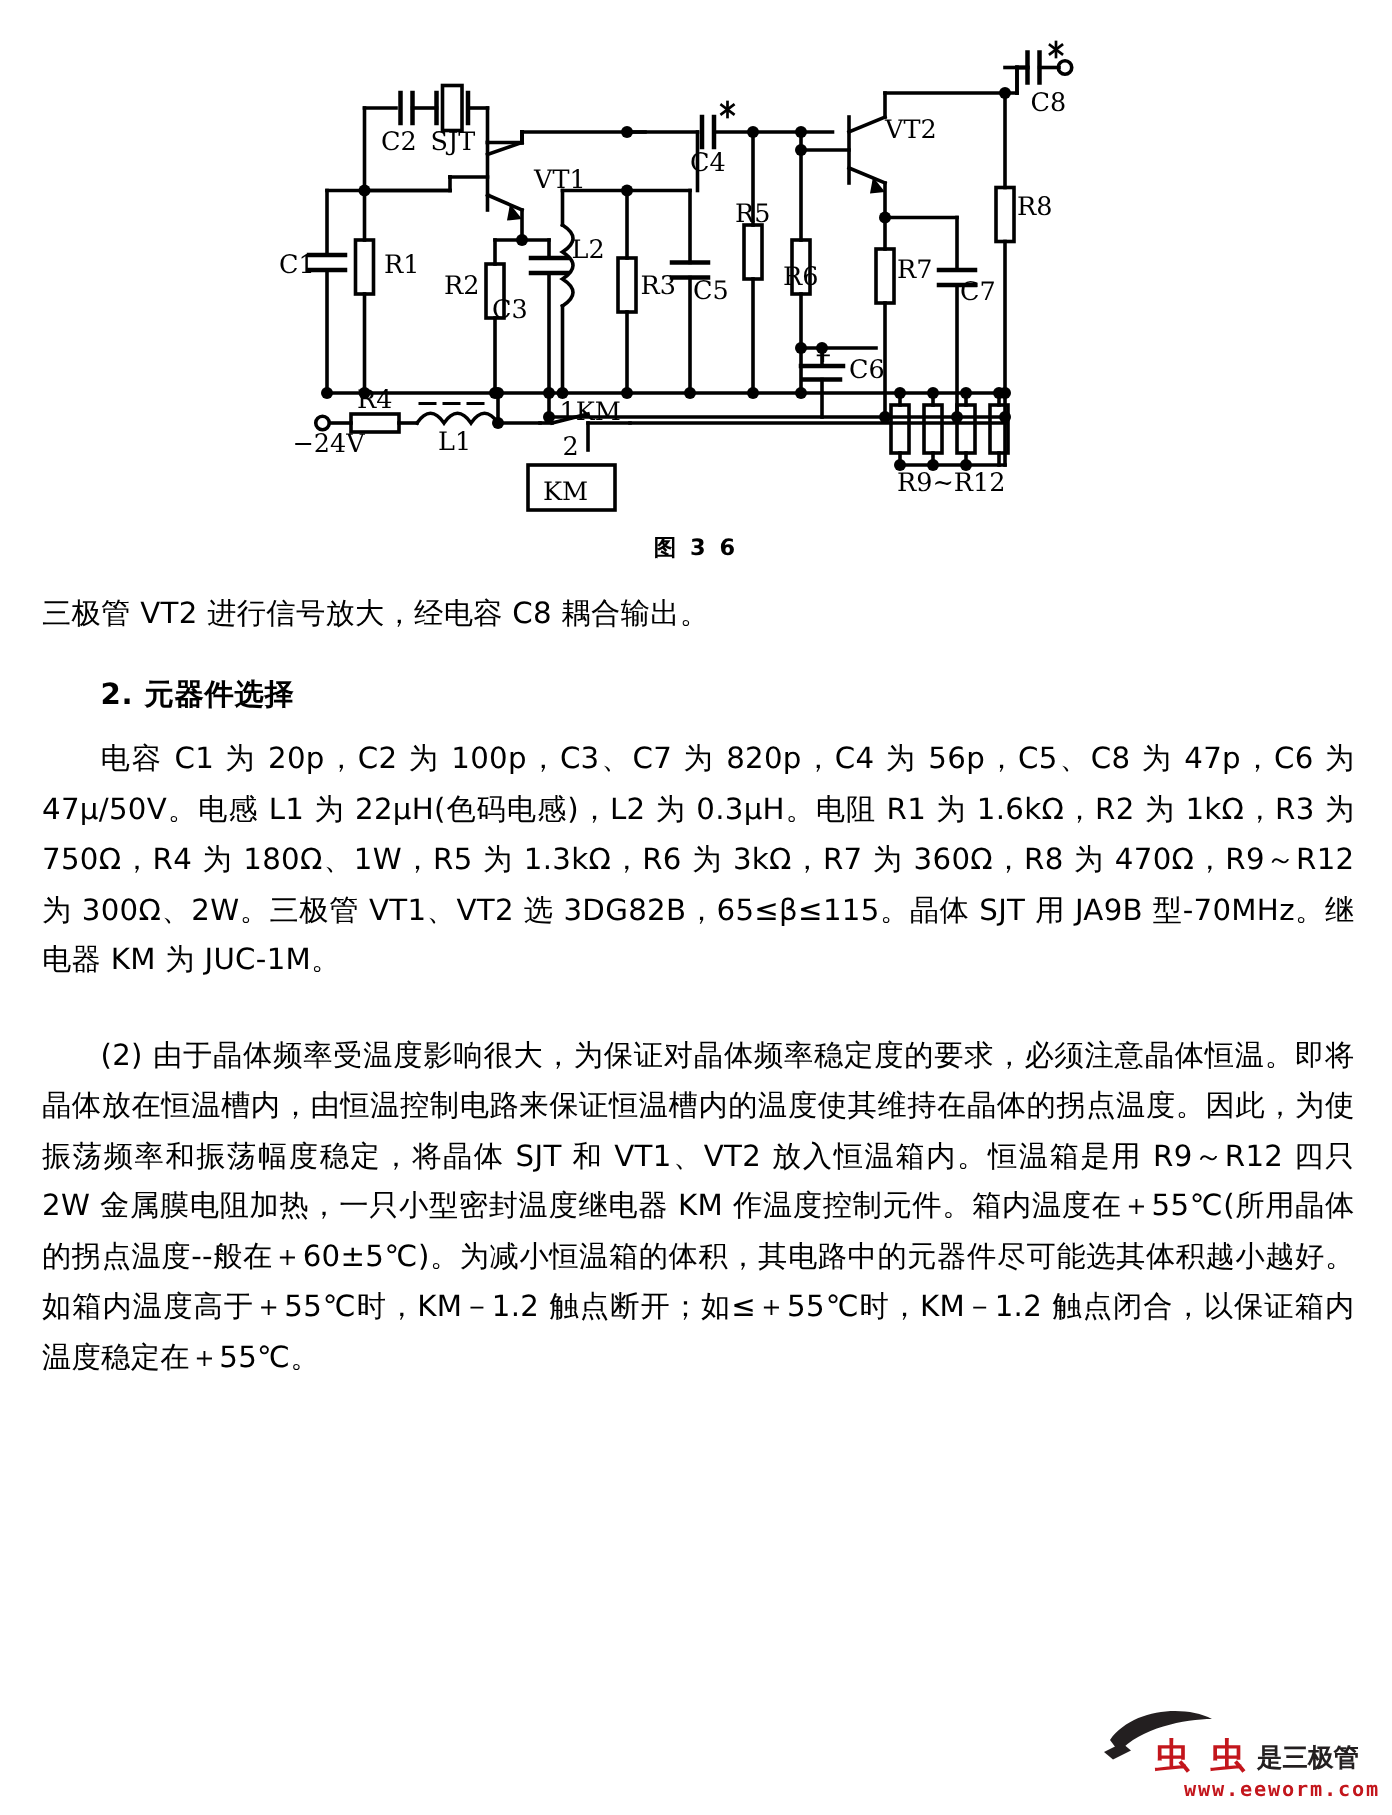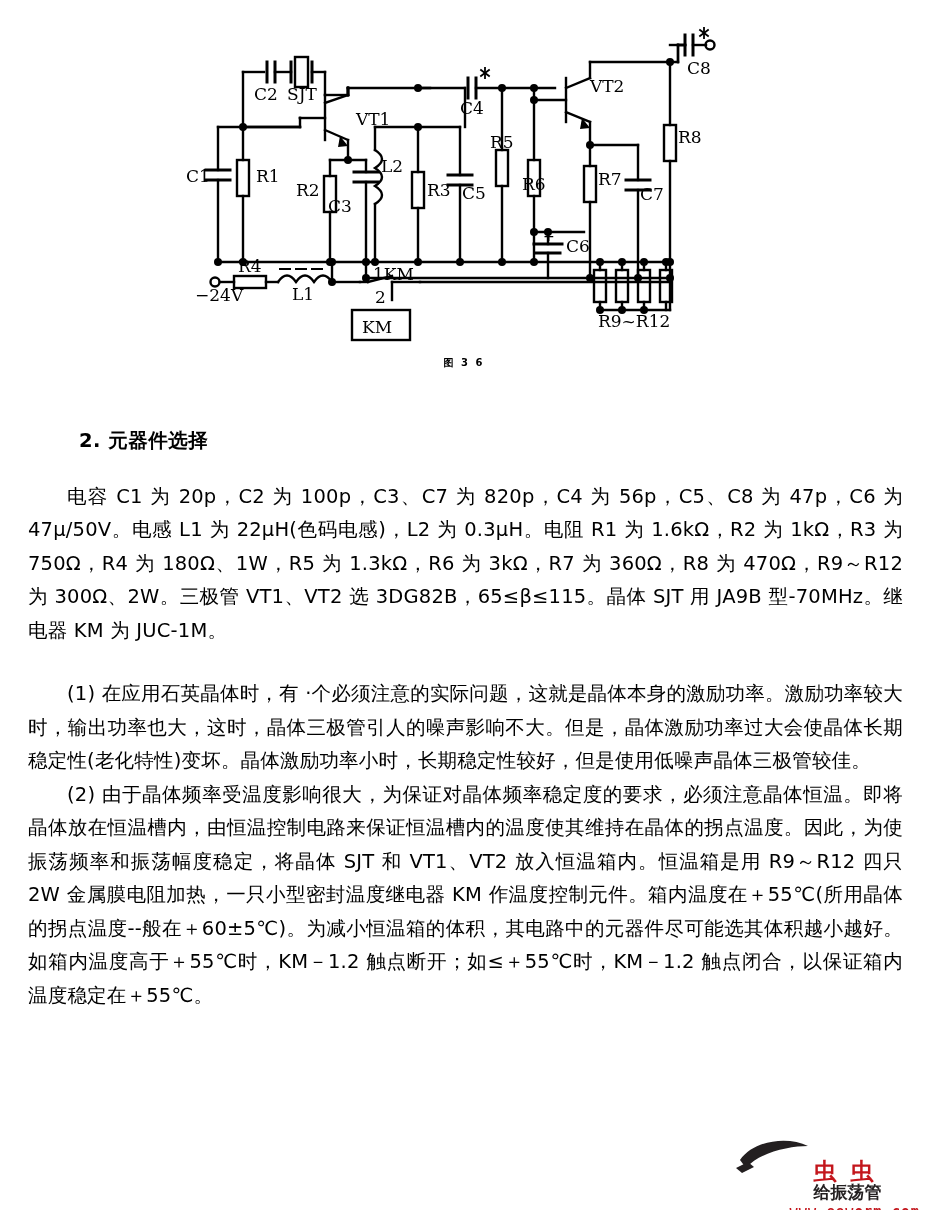--- a/index.html
+++ b/index.html
@@ -11,21 +11,21 @@
     position:relative;
     overflow:hidden;
   }
   
   #figure{
     position:absolute;left:0;top:0;width:928px;height:350px;
   }
   #figure svg{display:block;}
   .fcap{
     position:absolute;top:356px;left:0;width:928px;
-    text-align:center;font-size:10px;font-weight:bold;
+    text-align:center;font-size:15px;font-weight:bold;
     font-family:"DejaVu Sans","Liberation Sans",sans-serif;
     letter-spacing:2px;
   }
   
   #text{
     position:absolute;left:28px;top:392px;width:875px;
   }
   .p{
     font-size:19.5px;
     line-height:33.5px;
@@ -34,21 +34,21 @@
     margin:0 0 0 0;
     letter-spacing:0.2px;
     font-family:"DejaVu Sans","Liberation Sans",sans-serif;
   }
   .p.indent{text-indent:39px;}
   .h{
     font-size:19.5px;
     line-height:33.5px;
     font-weight:bold;
     text-indent:39px;
-    margin:12px;
+    margin:0;
     letter-spacing:0.5px;
   }
   .gap-sm{height:10px;}
   .gap-md{height:20px;}
   
   #watermark{
     position:absolute;right:8px;bottom:4px;width:190px;height:72px;
   }
   .wm-row{display:flex;align-items:center;}
   .wm-bug{
@@ -314,33 +314,33 @@
     <text x="373" y="280">1KM</text>
     <text x="375" y="303">2</text>
     <text x="362" y="333">KM</text>
     <text x="598" y="327">R9~R12</text>
   </g>
 </svg>
 <div class="fcap">图 3 6</div>
 </div>
 
 <div id="text">
+  <p class="p">三极管 VT2 进行信号放大，经电容 C8 耦合输出。</p>
   <div class="gap-md"></div>
   <p class="h">2. 元器件选择</p>
   <div class="gap-sm"></div>
   <p class="p indent">电容 C1 为 20p，C2 为 100p，C3、C7 为 820p，C4 为 56p，C5、C8 为 47p，C6 为 47μ/50V。电感 L1 为 22μH(色码电感)，L2 为 0.3μH。电阻 R1 为 1.6kΩ，R2 为 1kΩ，R3 为 750Ω，R4 为 180Ω、1W，R5 为 1.3kΩ，R6 为 3kΩ，R7 为 360Ω，R8 为 470Ω，R9～R12 为 300Ω、2W。三极管 VT1、VT2 选 3DG82B，65≤β≤115。晶体 SJT 用 JA9B 型-70MHz。继电器 KM 为 JUC-1M。</p>
   <div class="gap-md"></div>
   <div class="gap-sm"></div>
-  <p class="p indent">(1) 在应用石英晶体时，有 ·个必须注意的实际问题，这就是晶体本身的激励功率。激励功率较大时，输出功率也大，这时，晶体三极管引人的噪声影响不大。但是，晶体激励功率过大会使晶体长期稳定性(老化特性)变坏。晶体激励功率小时，长期稳定性较好，但是使用低噪声晶体三极管较佳。</p>
   <p class="p indent">(2) 由于晶体频率受温度影响很大，为保证对晶体频率稳定度的要求，必须注意晶体恒温。即将晶体放在恒温槽内，由恒温控制电路来保证恒温槽内的温度使其维持在晶体的拐点温度。因此，为使振荡频率和振荡幅度稳定，将晶体 SJT 和 VT1、VT2 放入恒温箱内。恒温箱是用 R9～R12 四只 2W 金属膜电阻加热，一只小型密封温度继电器 KM 作温度控制元件。箱内温度在＋55℃(所用晶体的拐点温度--般在＋60±5℃)。为减小恒温箱的体积，其电路中的元器件尽可能选其体积越小越好。如箱内温度高于＋55℃时，KM－1.2 触点断开；如≤＋55℃时，KM－1.2 触点闭合，以保证箱内温度稳定在＋55℃。</p>
 </div>
 
 <div id="watermark">
   <svg class="wm-cap" width="78" height="40" viewBox="0 0 78 40">
     <path d="M6 26 C20 6, 54 2, 74 12 C56 12, 26 18, 12 34 Z" fill="#231f20"></path>
     <path d="M2 34 L14 28 L20 33 L8 39 Z" fill="#231f20"></path>
   </svg>
-  <div class="wm-row" style="margin-left:40px;margin-top:26px;flex-direction:column;">
+  <div class="wm-row" style="margin-left:40px;margin-top:26px;">
     <div class="wm-bug">虫 虫</div>
-    <div class="wm-txt">给振荡管</div>
+    <div class="wm-txt">是三极管</div>
   </div>
   <div class="wm-url">www.eeworm.com</div>
 </div>
 
 </body></html>

